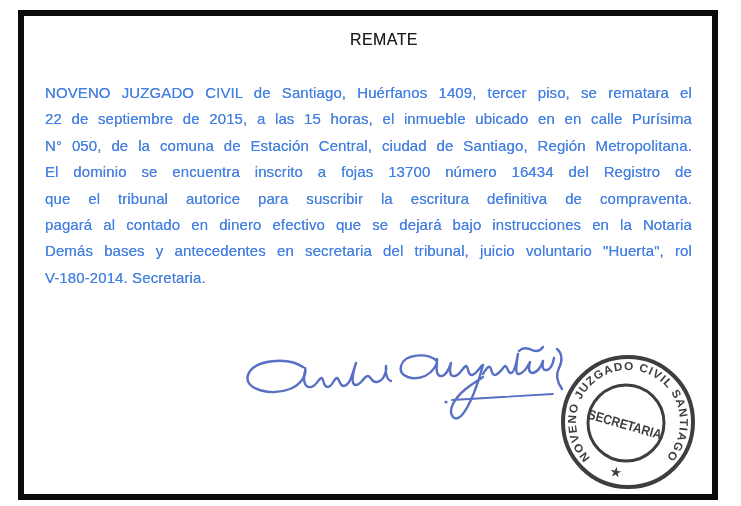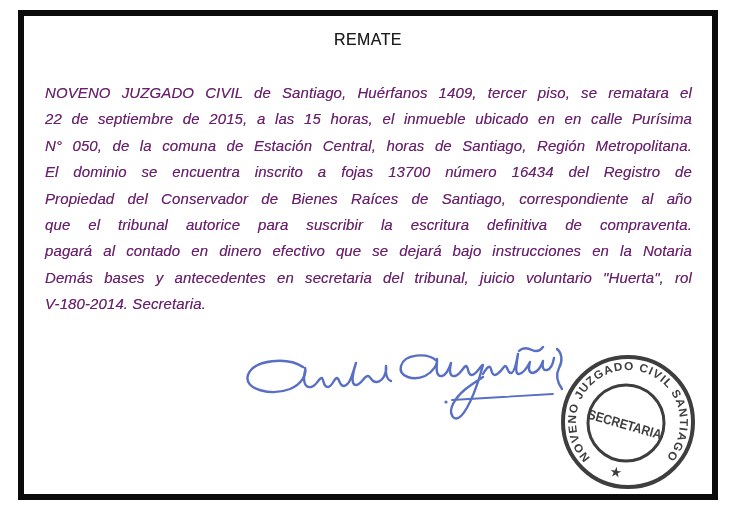--- a/index.html
+++ b/index.html
@@ -5,48 +5,47 @@
   html,body{margin:0;padding:0;}
   body{
     width:741px;height:506px;position:relative;background:#ffffff;
     font-family:"Liberation Sans", sans-serif;overflow:hidden;
   }
   .frame{
     position:absolute;left:18px;top:10px;width:700px;height:490px;
     border:6px solid #0b0b0b;box-sizing:border-box;background:#ffffff;
   }
   .title{
-    position:absolute;top:15px;left:0;width:100%;text-align:center;
+    position:absolute;top:15px;left:16px;width:100%;text-align:center;
     font-size:16px;letter-spacing:0.4px;color:#1c1c1c;
     text-shadow:0 0 0.4px rgba(20,20,20,0.55);
   }
   .bodytext{
     position:absolute;left:21px;top:64px;width:647px;
-    font-size:15px;line-height:26.4px;color:#701a75;
-    text-shadow:0 0 0.4px rgba(20,20,20,0.5);letter-spacing:0.1px;font-style:italic;
+    font-size:15px;line-height:26.4px;color:#3b82f6;
+    text-shadow:0 0 0.4px rgba(20,20,20,0.5);letter-spacing:0.1px;
   }
   .line{ text-align:justify; text-align-last:justify; }
   .line.last{ text-align:right; text-align-last:left; }
   .overlay{
     position:absolute;left:0;top:0;width:741px;height:506px;pointer-events:none;
   }
   .ring-text{ font-family:"Liberation Sans", sans-serif; font-weight:bold; }
   .inner-text{ font-family:"Liberation Sans", sans-serif; font-weight:bold; }
 </style>
 </head>
 <body>
 
 <div class="frame">
   <div class="title">REMATE</div>
   <div class="bodytext">
     <div class="line">NOVENO JUZGADO CIVIL de Santiago, Huérfanos 1409, tercer piso, se rematara el</div>
     <div class="line">22 de septiembre de 2015, a las 15 horas, el inmueble ubicado en en calle Purísima</div>
-    <div class="line">N° 050, de la comuna de Estación Central, horas de Santiago, Región Metropolitana.</div>
+    <div class="line">N° 050, de la comuna de Estación Central, ciudad de Santiago, Región Metropolitana.</div>
     <div class="line">El dominio se encuentra inscrito a fojas 13700 número 16434 del Registro de</div>
-    <div class="line">Propiedad del Conservador de Bienes Raíces de Santiago, correspondiente al año</div>
     <div class="line">que el tribunal autorice para suscribir la escritura definitiva de compraventa.</div>
     <div class="line">pagará al contado en dinero efectivo que se dejará bajo instrucciones en la Notaria</div>
     <div class="line">Demás bases y antecedentes en secretaria del tribunal, juicio voluntario "Huerta", rol</div>
     <div class="line last">V-180-2014. Secretaria.</div>
   </div>
 </div>
 
 <svg class="overlay" viewBox="0 0 741 506" aria-hidden="true">
 
   <g stroke="#4a63c0" stroke-width="2.4" fill="none" stroke-linecap="round" stroke-linejoin="round" opacity="0.92">

